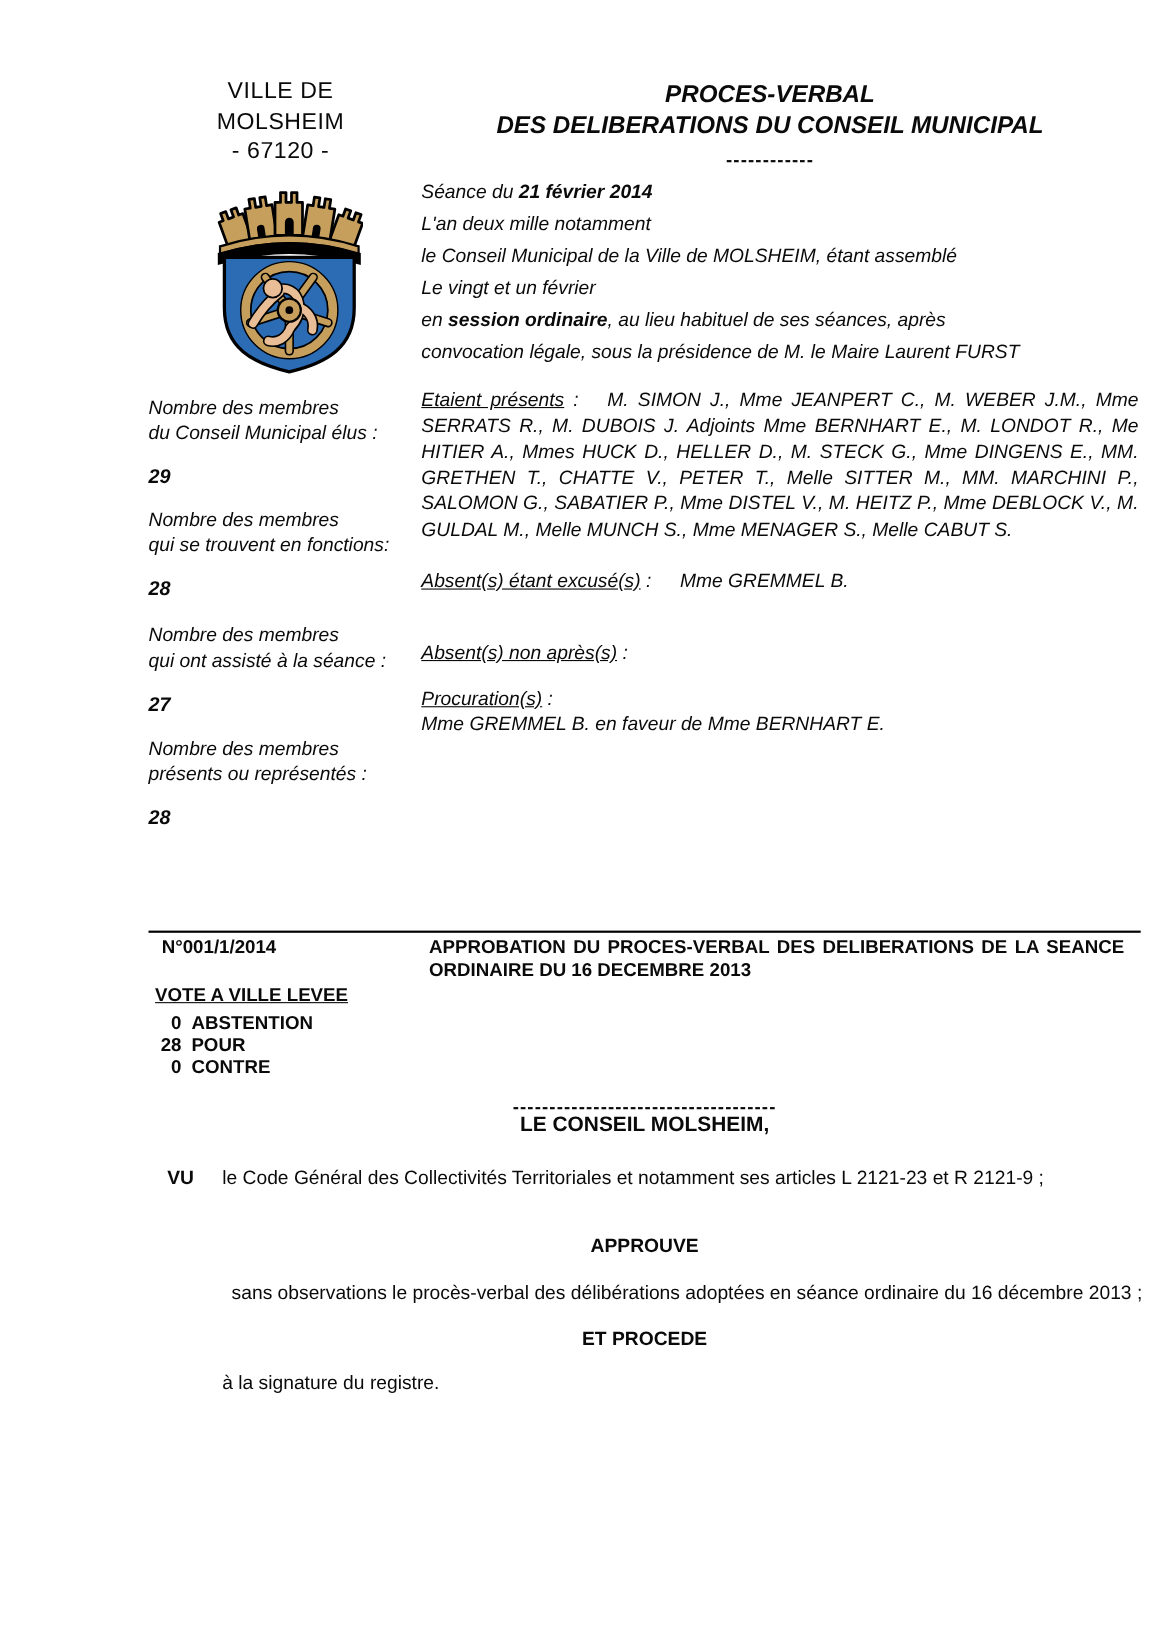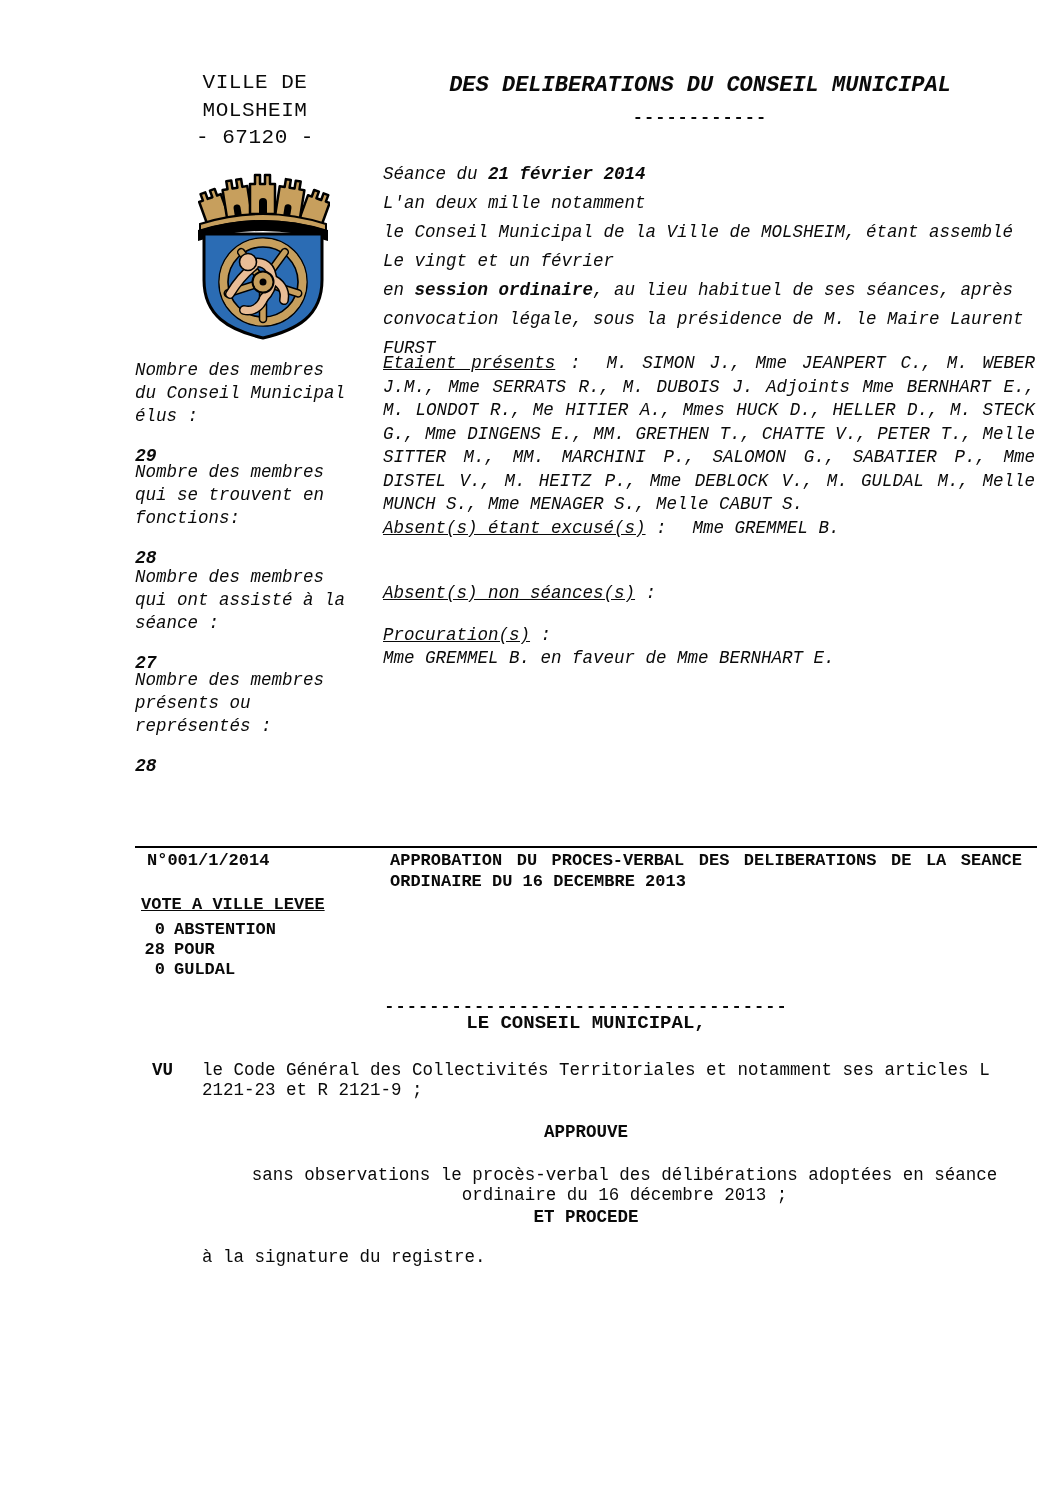--- a/index.html
+++ b/index.html
@@ -1,18 +1,18 @@
 <!DOCTYPE html>
 <html><head>
 <meta charset="utf-8">
 <style>
   html,body { margin:0; padding:0; background:#fff; }
   .page {
     position:relative; width:1058px; height:1497px; background:#ffffff;
-    font-family:Liberation Mono, monospace; color:#0a0a0a;
+    font-family:Liberation Sans, sans-serif; color:#0a0a0a;
     overflow:hidden;
   }
   
   .city-block { position:absolute; left:135px; top:69px; width:240px; text-align:center;
     font-size:21px; line-height:27.5px; letter-spacing:0.5px; }
   .crest { position:absolute; left:196px; top:168px; width:134px; height:172px; }
   
   .title-block { position:absolute; left:420px; top:72px; width:560px; text-align:center;
     font-style:italic; font-weight:bold; font-size:22px; line-height:28px; }
   .title-dashes { margin-top:8px; font-size:17px; font-weight:bold; font-style:normal;
@@ -130,20 +130,21 @@
         <path d="M74,110 C84,114 90,122 88,132"></path>
       </g>
       <circle cx="52" cy="94" r="8.5" fill="#e9bd96" stroke="#000" stroke-width="1.6"></circle>
     </g>
 
     <circle cx="67" cy="114" r="10.5" fill="#c79f5d" stroke="#000" stroke-width="2"></circle>
     <circle cx="67" cy="114" r="3.5" fill="#000"></circle>
   </svg>
 
   <div class="title-block">
+    <div>PROCES-VERBAL</div>
     <div>DES DELIBERATIONS DU CONSEIL MUNICIPAL</div>
     <div class="title-dashes">------------</div>
   </div>
 
   <div class="session-block">
     <div><span>Séance du </span><b>21 février 2014</b></div>
     <div>L'an deux mille notamment</div>
     <div>le Conseil Municipal de la Ville de MOLSHEIM, étant assemblé</div>
     <div>Le vingt et un février</div>
     <div><span>en </span><b>session ordinaire</b><span>, au lieu habituel de ses séances, après</span></div>
@@ -152,21 +153,21 @@
 
   <div class="attendance">
     <span class="u">Etaient présents</span><span> :</span><span class="sp26"></span><span>M. SIMON J., Mme JEANPERT C., M. WEBER J.M., Mme SERRATS R., M. DUBOIS J. Adjoints </span><span>Mme BERNHART E., M. LONDOT R., Me HITIER A., Mmes HUCK D., HELLER D., M. STECK G., Mme DINGENS E., MM. GRETHEN T., CHATTE V., PETER T., Melle SITTER M., MM. MARCHINI P., SALOMON G., SABATIER P., Mme DISTEL V., M. HEITZ P., Mme DEBLOCK V., M. GULDAL M., Melle MUNCH S., Mme MENAGER S., Melle CABUT S.</span>
   </div>
 
   <div class="line-row excused">
     <span class="u">Absent(s) étant excusé(s)</span><span> :</span><span class="sp26"></span><span>Mme GREMMEL B.</span>
   </div>
 
   <div class="line-row non-excused">
-    <span class="u">Absent(s) non séances(s)</span><span> :</span>
+    <span class="u">Absent(s) non après(s)</span><span> :</span>
   </div>
 
   <div class="line-row proxy">
     <div><span class="u">Procuration(s)</span><span> :</span></div>
     <div>Mme GREMMEL B. en faveur de Mme BERNHART E.</div>
   </div>
 
   <div class="sb-group g1">
     <div>Nombre des membres</div>
     <div>du Conseil Municipal élus :</div>
@@ -197,26 +198,26 @@
     <div class="vote-row">
       <span class="vote-count">0</span>
       <span>ABSTENTION</span>
     </div>
     <div class="vote-row">
       <span class="vote-count">28</span>
       <span>POUR</span>
     </div>
     <div class="vote-row">
       <span class="vote-count">0</span>
-      <span>GULDAL</span>
+      <span>CONTRE</span>
     </div>
   </div>
 
   <div class="center-dashes">------------------------------------</div>
-  <div class="council-heading">LE CONSEIL MUNICIPAL,</div>
+  <div class="council-heading">LE CONSEIL MOLSHEIM,</div>
 
   <div class="vu-row vu1">
     <span class="vu-label">VU</span><span class="vu-text">le Code Général des Collectivités Territoriales et notamment ses articles L 2121-23 et R 2121-9 ;</span>
   </div>
 
   <div class="centered-bold approuve">APPROUVE</div>
   <div class="body-par approve-text">sans observations le procès-verbal des délibérations adoptées en séance ordinaire du 16 décembre 2013 ;</div>
   <div class="centered-bold procede">ET PROCEDE</div>
   <div class="body-par procede-text">à la signature du registre.</div>
 

